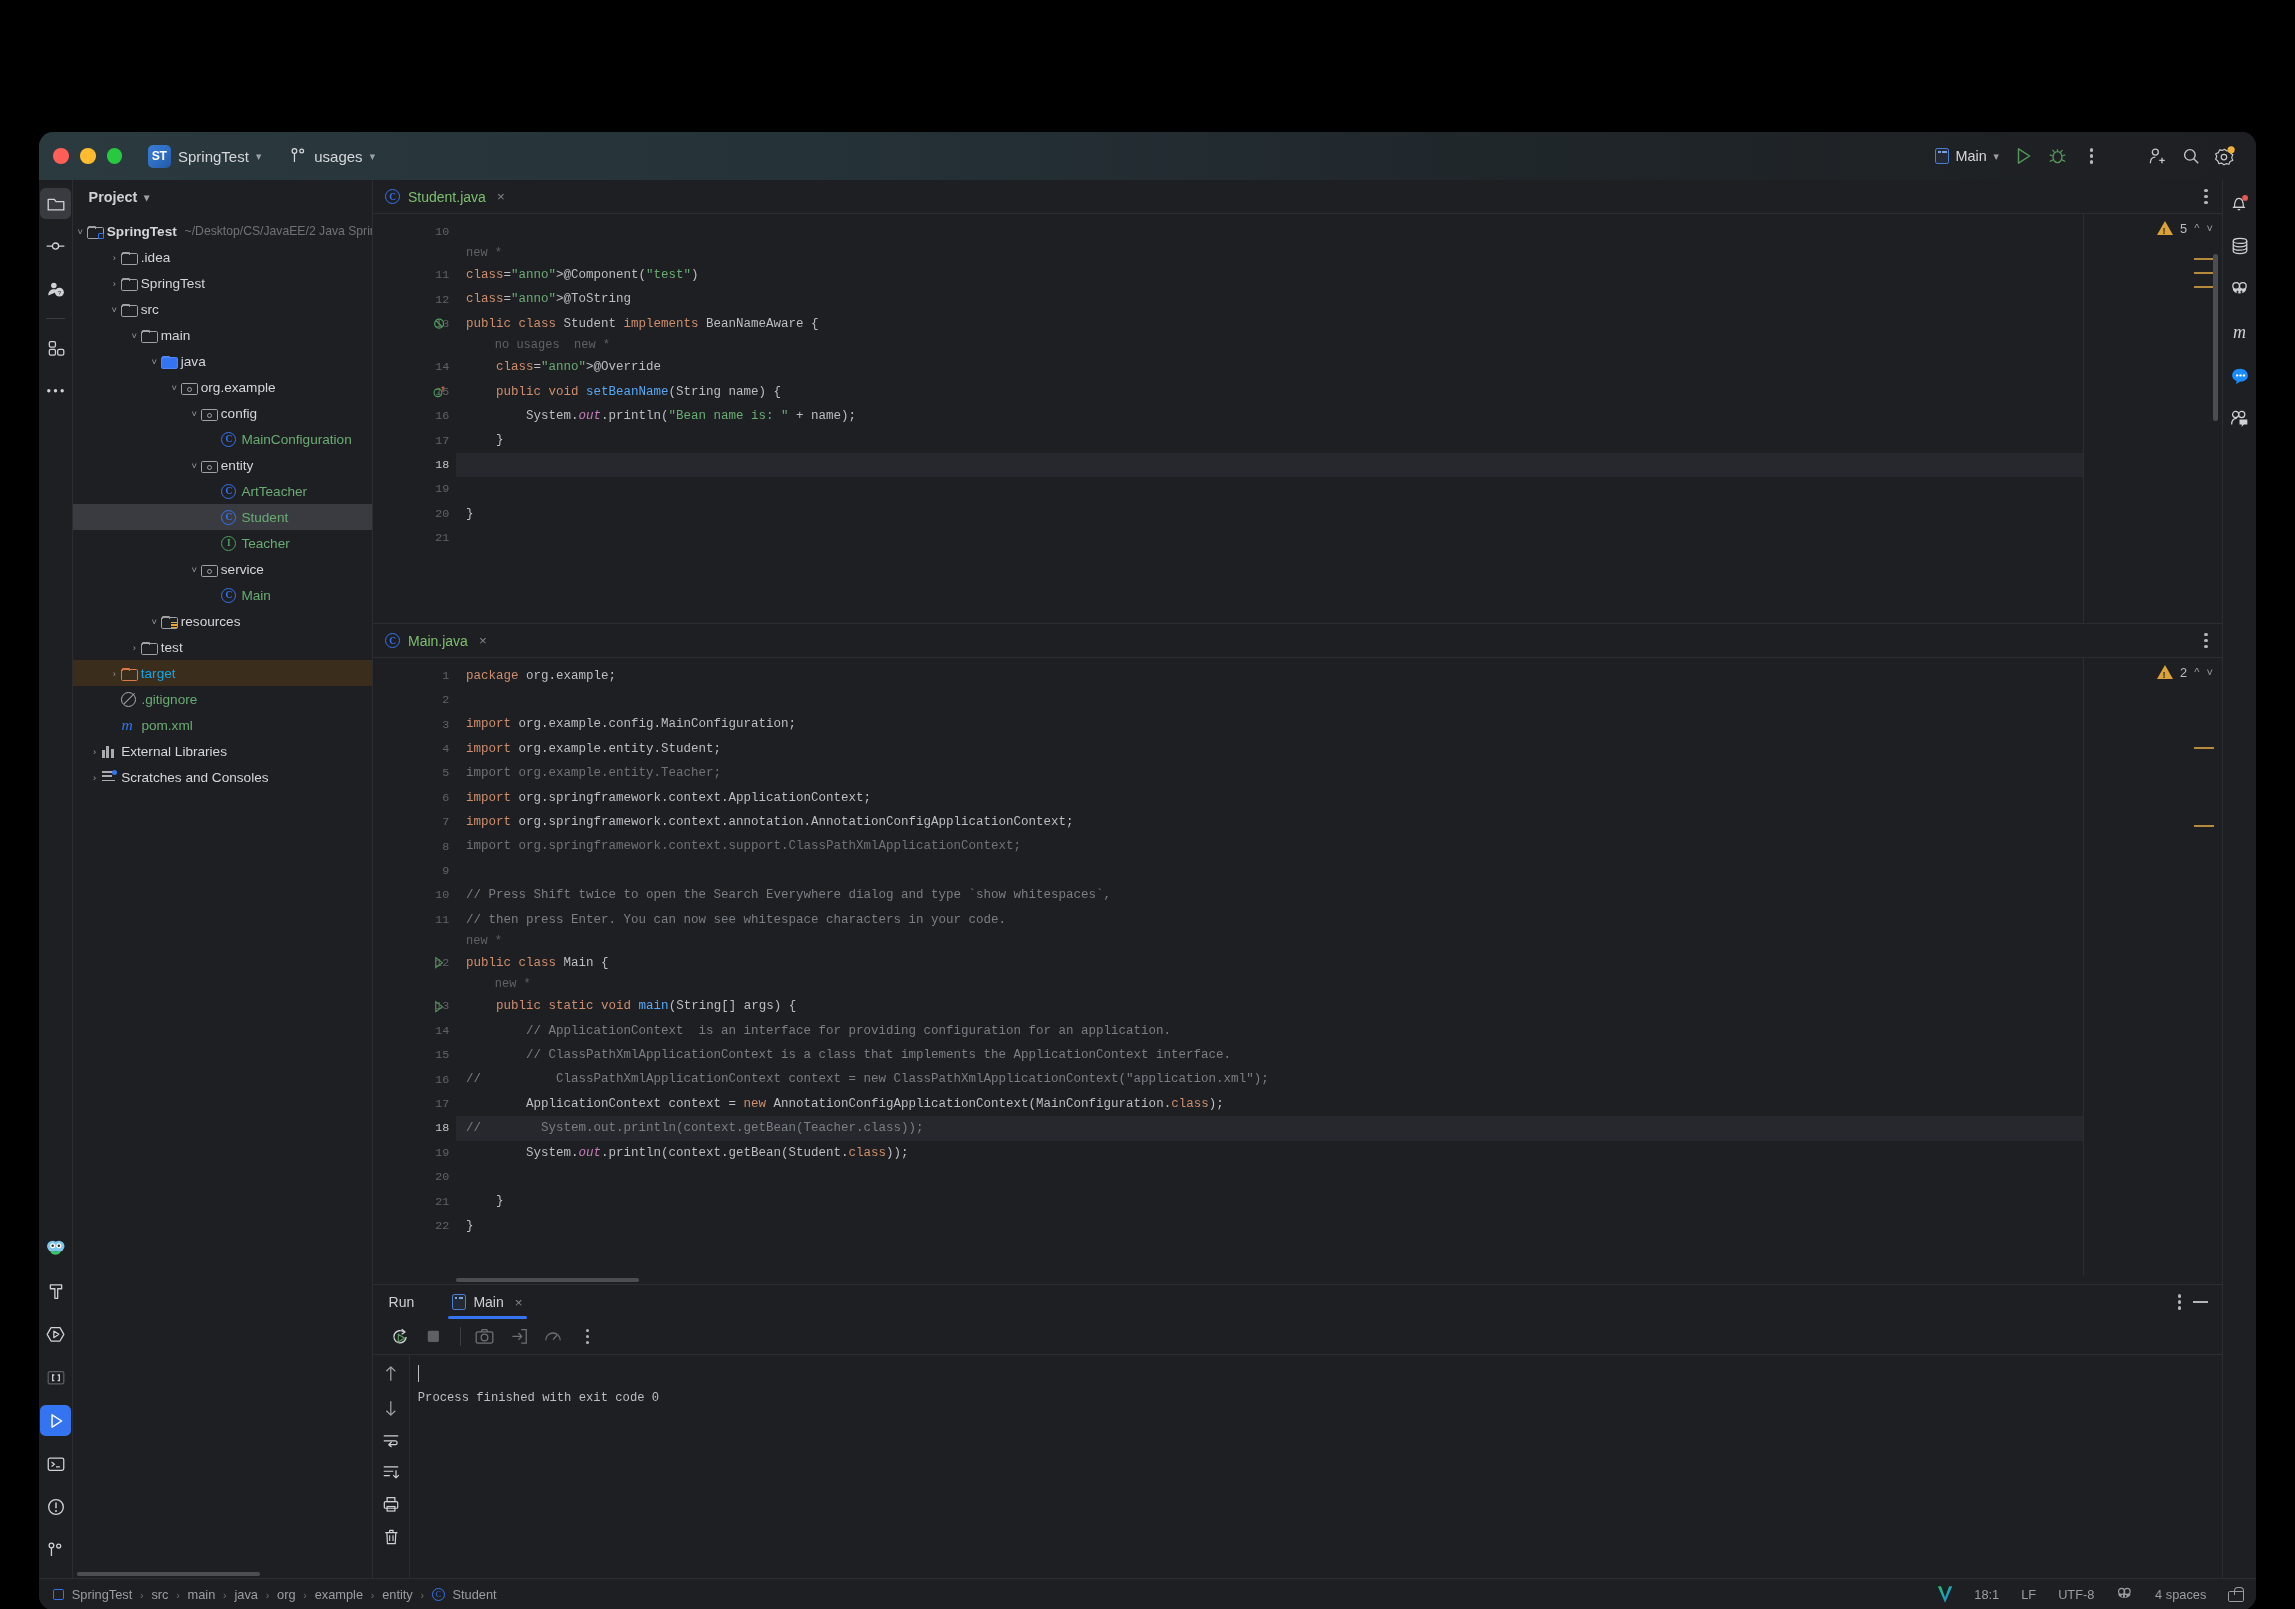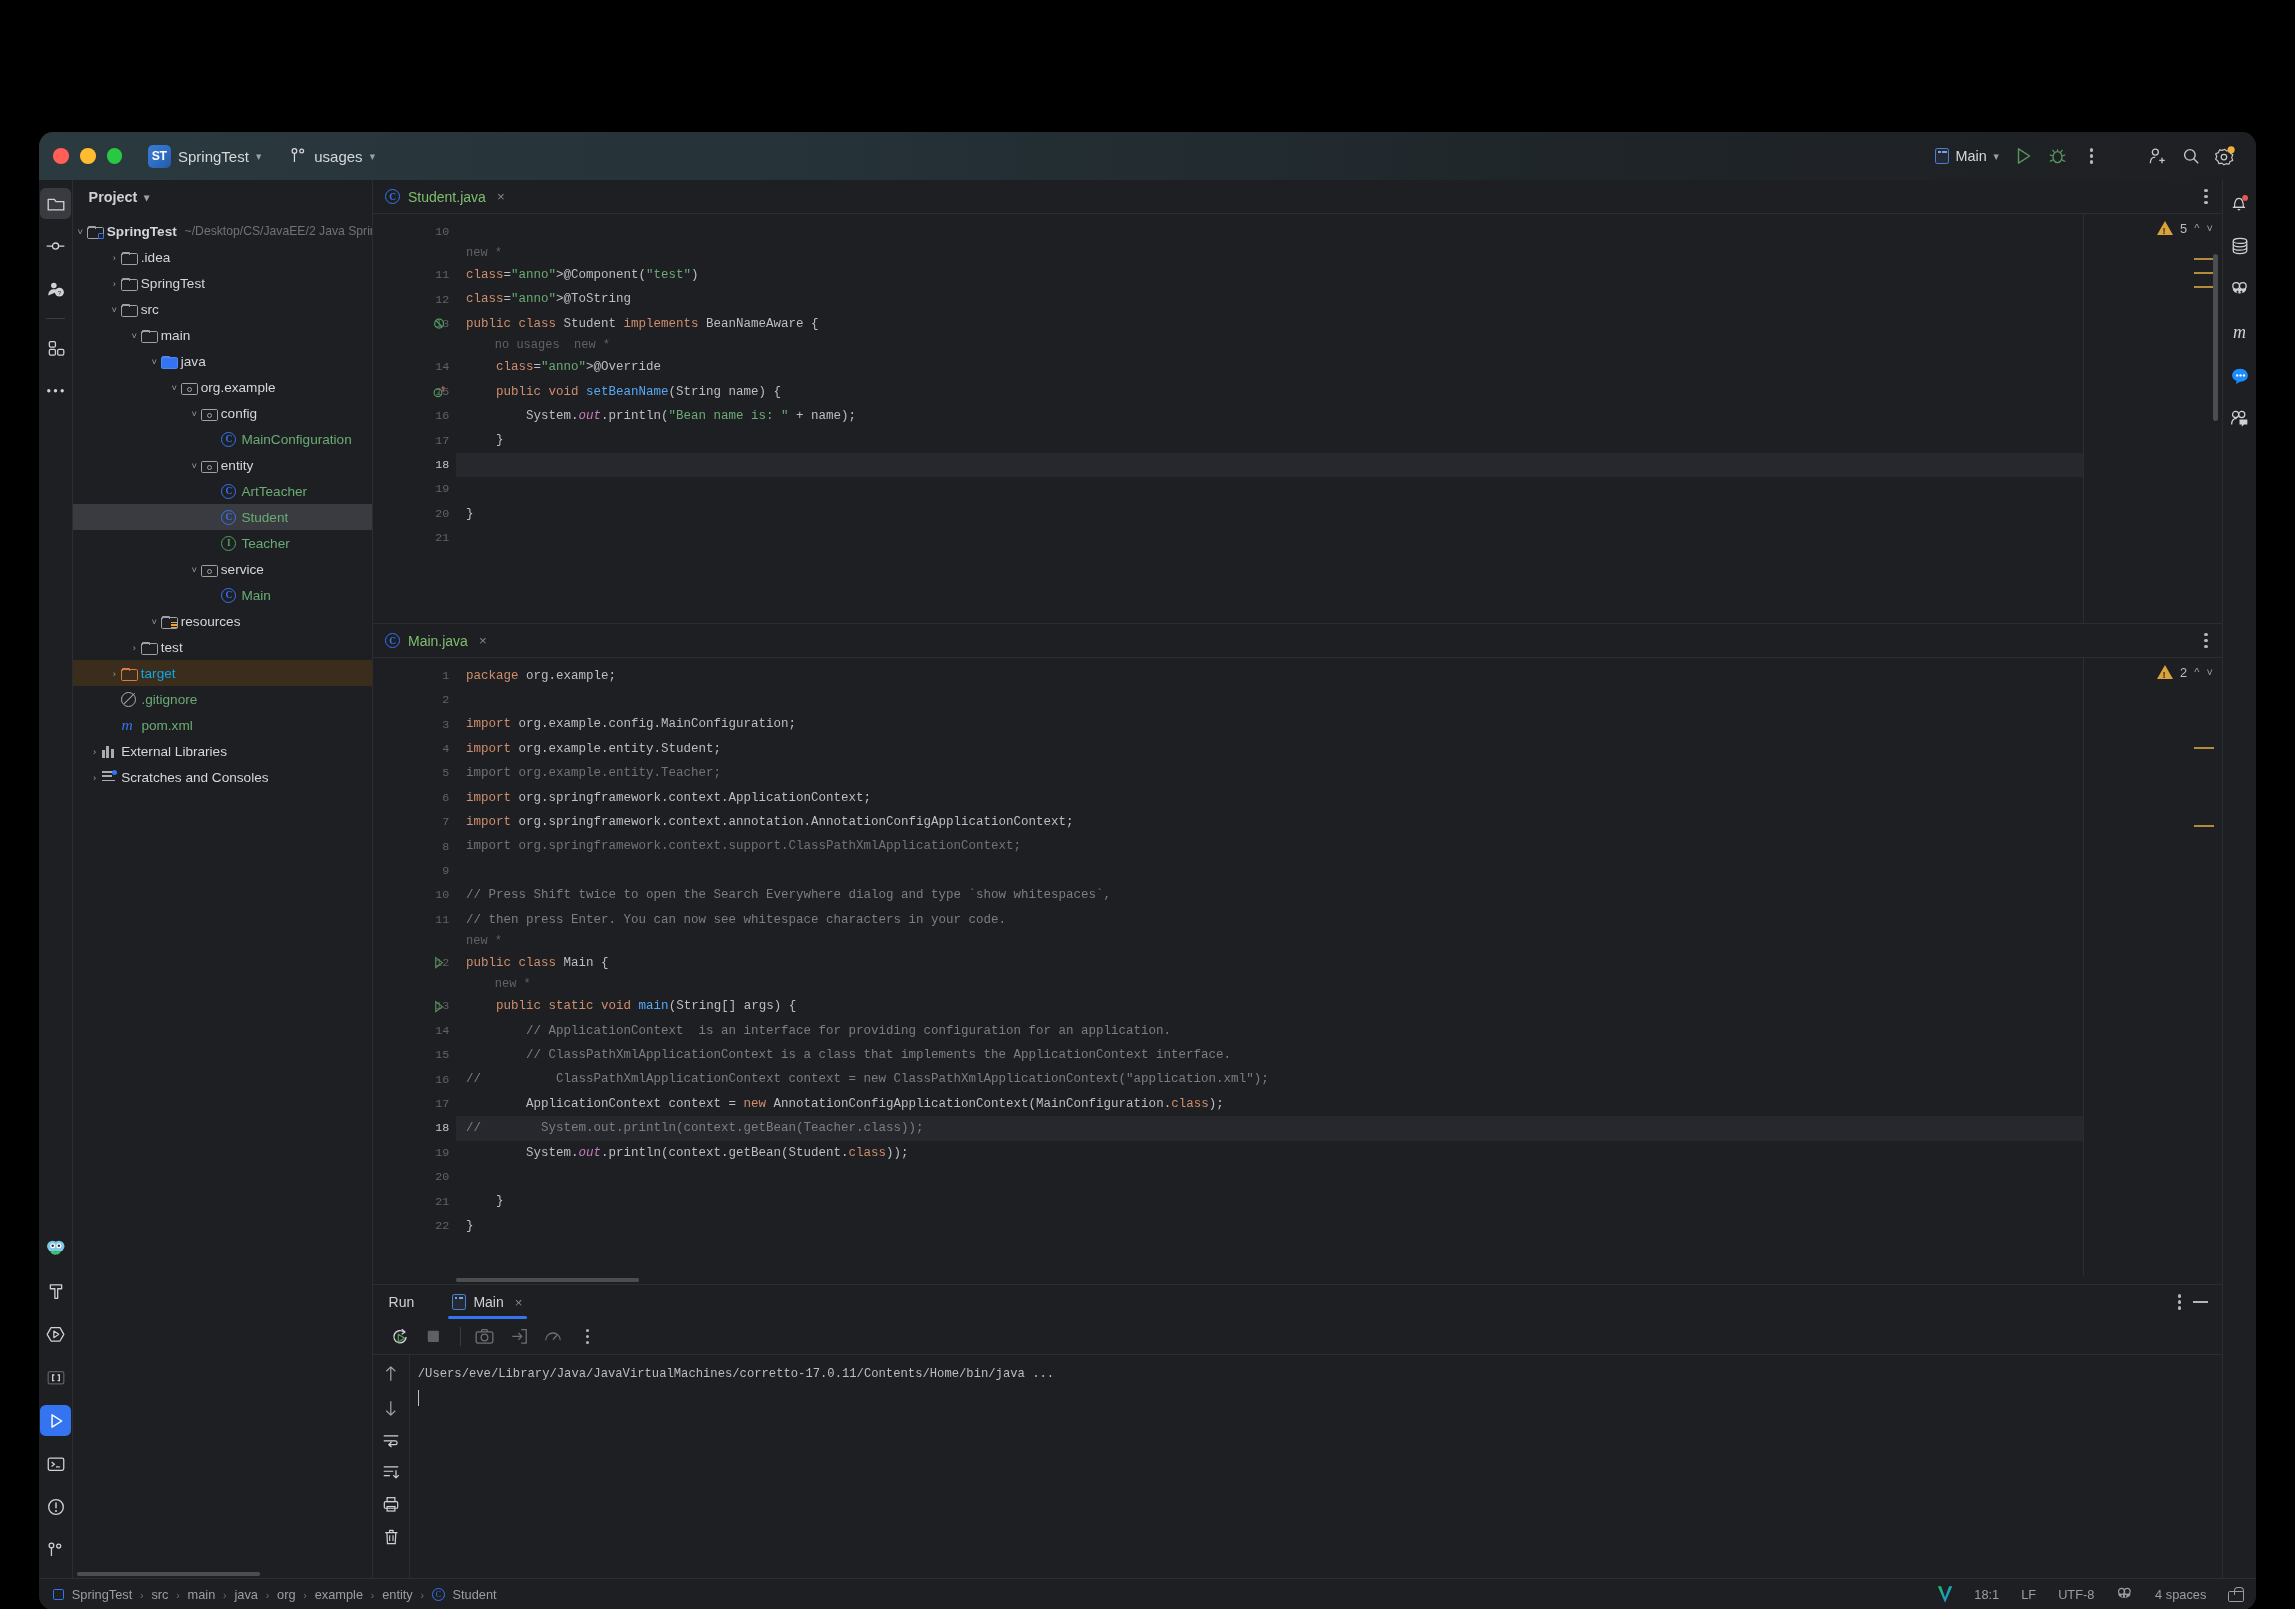--- a/index.html
+++ b/index.html
@@ -950,22 +950,22 @@
               <rect x="4" y="10" width="24" height="12" rx="2" fill="none" stroke="#cfd1d5" stroke-width="2.2"></rect>
               <rect x="9" y="3" width="14" height="7" fill="none" stroke="#cfd1d5" stroke-width="2.2"></rect>
               <rect x="9" y="19" width="14" height="8" fill="none" stroke="#cfd1d5" stroke-width="2.2"></rect>
             </svg>
             <svg width="16.7" height="18" viewBox="0 0 30 32">
               <path d="M4 8 L26 8 M12 8 L12 4 L18 4 L18 8 M7 8 L8 28 L22 28 L23 8" fill="none" stroke="#cfd1d5" stroke-width="2.2" stroke-linejoin="round"></path>
               <path d="M12 13 L12 23 M18 13 L18 23" stroke="#cfd1d5" stroke-width="2"></path>
             </svg>
           </div>
           <div class="run-console" id="console-root">
-                <div class="cline"><span class="cmd">/Users/eve/Library/Java/JavaVirtualMachines/corretto-17.0.11/Contents/Home/bin/java ...</span></div>
                 <div class="cline"><span class="caret"></span></div>
+                <div class="cline">Process finished with exit code 0</div>
               </div>
         </div>
       </div>
 
     </div>
 
     <div class="rail-l" style="border-right:none;border-left:0.6px solid #2b2d30">
       <div class="rail-btn">
         <svg width="19" height="19" viewBox="0 0 34 34">
           <path d="M8 24 C8 15 9 8 16 8 C23 8 24 15 24 24 Z" fill="none" stroke="#cfd1d5" stroke-width="2.3" stroke-linejoin="round"></path>

